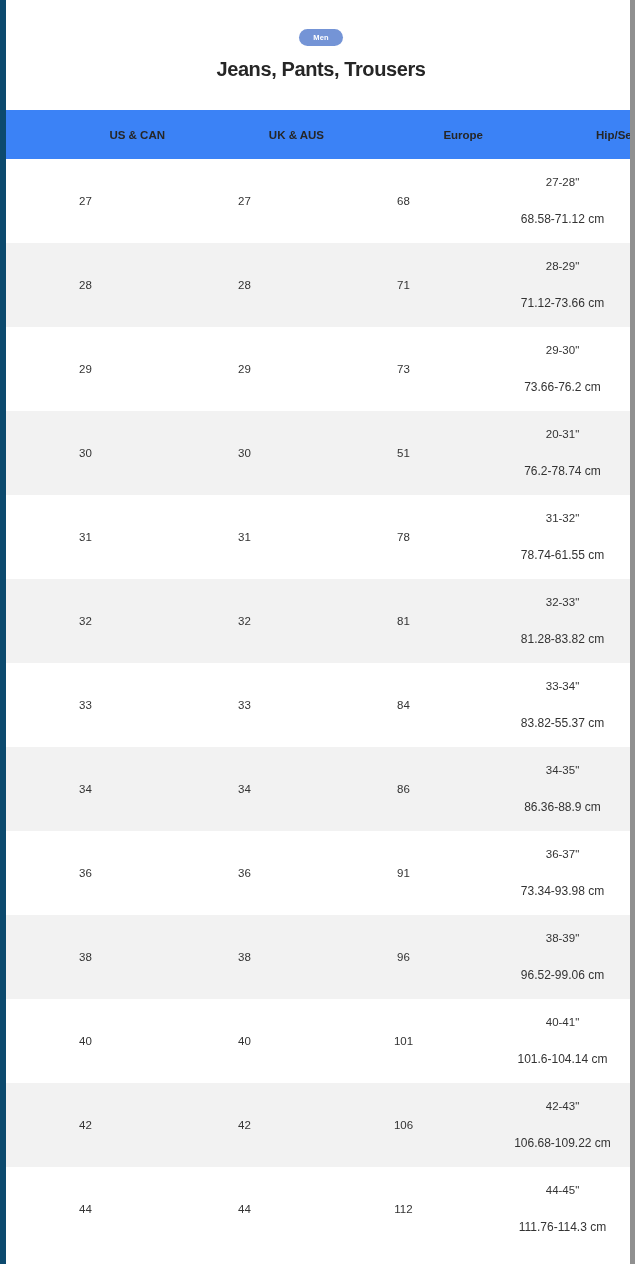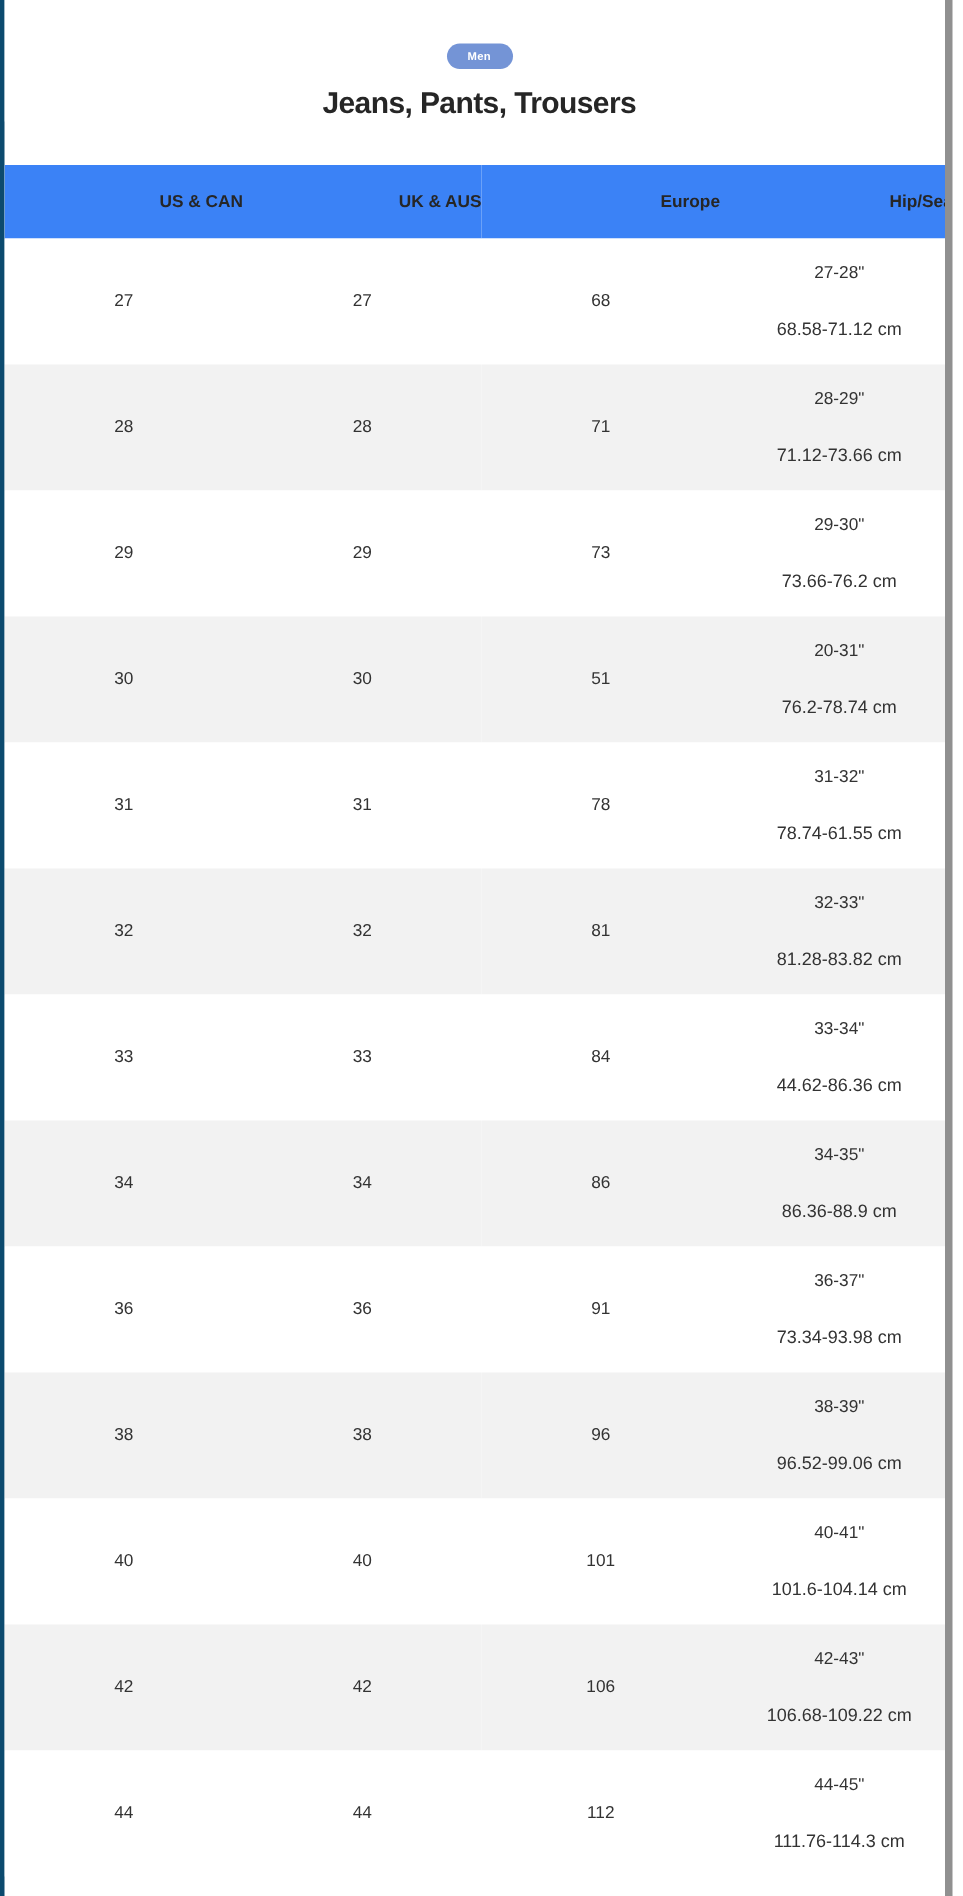--- a/index.html
+++ b/index.html
@@ -17,21 +17,21 @@
 
   
   .viewport {
     position: absolute;
     left: 0;
     top: 0;
     width: 636px;
     height: 1264px;
     background: #ffffff;
     overflow: hidden;
-    border-left: 3px solid #0c4a6e;
+    border-left: 6px solid #0c4a6e;
     box-sizing: border-box;
   }
 
   
   .scrollbar-track {
     position: absolute;
     right: 0;
     top: 0;
     width: 6px;
     height: 1264px;
@@ -216,21 +216,21 @@
             <span class="measure-in">32-33"</span>
             <span class="measure-cm">81.28-83.82 cm</span>
           </td>
         </tr>
         <tr class="row-even">
           <td>33</td>
           <td>33</td>
           <td>84</td>
           <td class="measure-cell">
             <span class="measure-in">33-34"</span>
-            <span class="measure-cm">44.62-86.36 cm</span>
+            <span class="measure-cm">83.82-55.37 cm</span>
           </td>
         </tr>
         <tr class="row-odd">
           <td>34</td>
           <td>34</td>
           <td>86</td>
           <td class="measure-cell">
             <span class="measure-in">34-35"</span>
             <span class="measure-cm">86.36-88.9 cm</span>
           </td>

